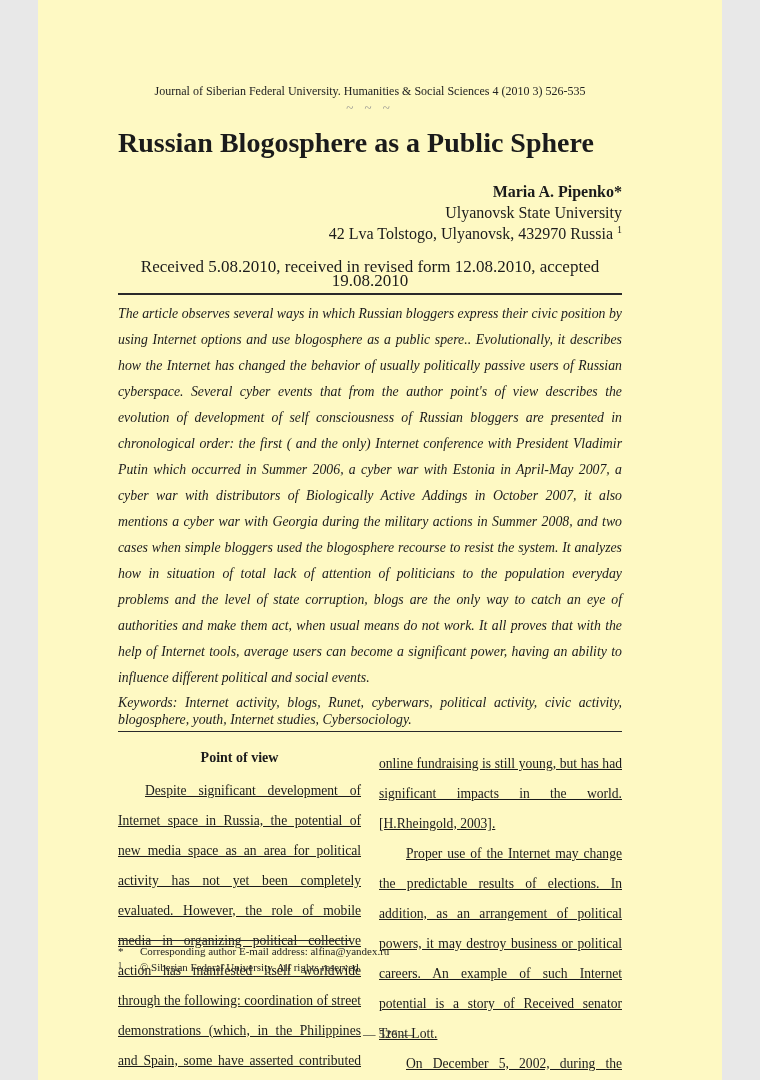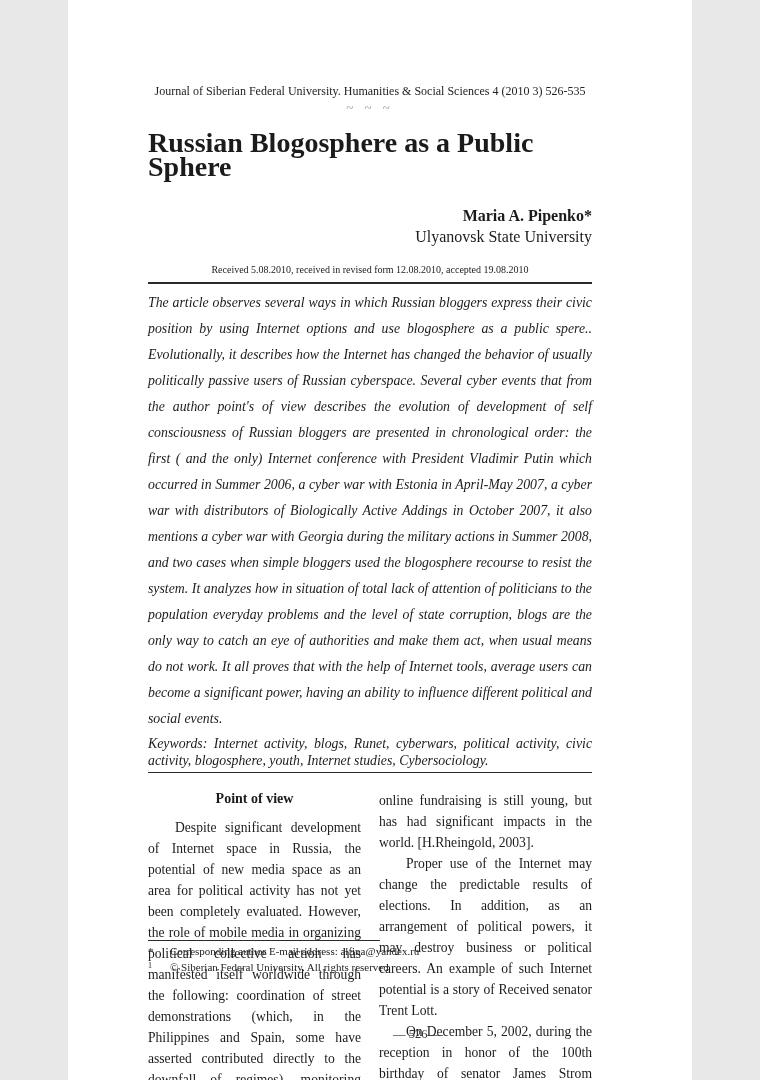--- a/index.html
+++ b/index.html
@@ -1,21 +1,21 @@
 <!DOCTYPE html>
 <html><head>
 <meta charset="utf-8">
 <style>
   html, body { margin: 0; padding: 0; background: #e8e8e8; }
   .page {
     position: relative;
-    width: 624px;
+    width: 684px;
     height: 1080px;
     margin: 0 auto;
-    background: #ffffff;
+    background: #fef9c3;
     font-family: "Liberation Serif", "DejaVu Serif", serif;
     color: #1b1b1b;
     box-sizing: border-box;
     padding: 84px 100px 0 80px;
     overflow: hidden;
   }
   .journal-line {
     text-align: center;
     font-size: 12px;
     line-height: 15px;
@@ -45,21 +45,21 @@
     text-align: right;
     font-size: 16px;
     line-height: 21px;
   }
   .author-name { font-weight: bold; font-style: normal; }
   .author-line { }
   .fn-sup { font-size: 10px; vertical-align: super; line-height: 0; }
   .received-line {
     margin-top: 16px;
     text-align: center;
-    font-size: 10px;
+    font-size: 17px;
     line-height: 14px;
   }
   .rule-strong {
     border: none;
     border-top: 2px solid #2a2a2a;
     margin: 5px 0 0 0;
   }
   .rule-thin {
     border: none;
     border-top: 1.5px solid #2a2a2a;
@@ -90,22 +90,23 @@
   .section-heading {
     text-align: center;
     font-weight: bold;
     font-size: 14px;
     line-height: 18px;
     margin: 0;
   }
   .body-p {
     margin: 0;
     font-size: 13.6px;
-    line-height: 21px;
+    line-height: 30px;
     text-align: justify;
+    text-decoration: underline;
   }
   .col-left .body-p { margin-top: 9px; }
   .indent { text-indent: 27px; }
   .footnotes {
     position: absolute;
     left: 80px;
     top: 940px;
     width: 420px;
   }
   .footnote-rule {
@@ -140,20 +141,21 @@
 
   <div class="journal-line">Journal of  Siberian Federal University.  Humanities &amp; Social Sciences 4 (2010 3) 526-535</div>
   <div class="ornament">~ ~ ~</div>
 
 
   <h1 class="article-title" style="margin-bottom:0;">Russian Blogosphere as a Public Sphere</h1>
 
   <div class="author-block">
     <div class="author-name">Maria A. Pipenko*</div>
     <div class="author-line">Ulyanovsk State University</div>
+    <div class="author-line"><span>42 Lva Tolstogo, Ulyanovsk, 432970 Russia </span><span class="fn-sup">1</span></div>
   </div>
 
   <div class="received-line">Received 5.08.2010, received in revised form 12.08.2010, accepted 19.08.2010</div>
 
   <hr class="rule-strong">
 
   <p class="abstract" style="margin-bottom:0;">The article observes several ways in which Russian bloggers express their civic position by using Internet options and use blogosphere as a public spere.. Evolutionally, it describes how the Internet has changed the behavior of usually politically passive users of Russian cyberspace. Several cyber events that from the author point's of view describes the evolution of development of self consciousness of Russian bloggers are presented in chronological order: the first ( and the only) Internet conference with President Vladimir Putin which occurred in Summer 2006, a cyber war with Estonia in April-May 2007, a cyber war with distributors of Biologically Active Addings in October 2007, it also mentions a cyber war with Georgia during the military actions in Summer 2008, and two cases when simple bloggers used the blogosphere recourse to resist the system. It analyzes how in situation of total lack of attention of politicians to the population everyday problems and the level of state corruption, blogs are the only way to catch an eye of authorities and make them act, when usual means do not work. It all proves that with the help of Internet tools, average users can become a significant power, having an ability to influence different political and social events.</p>
 
   <p class="keywords" style="margin-bottom:0;">Keywords: Internet activity, blogs, Runet, cyberwars, political activity, civic activity, blogosphere, youth, Internet studies, Cybersociology.</p>
 

